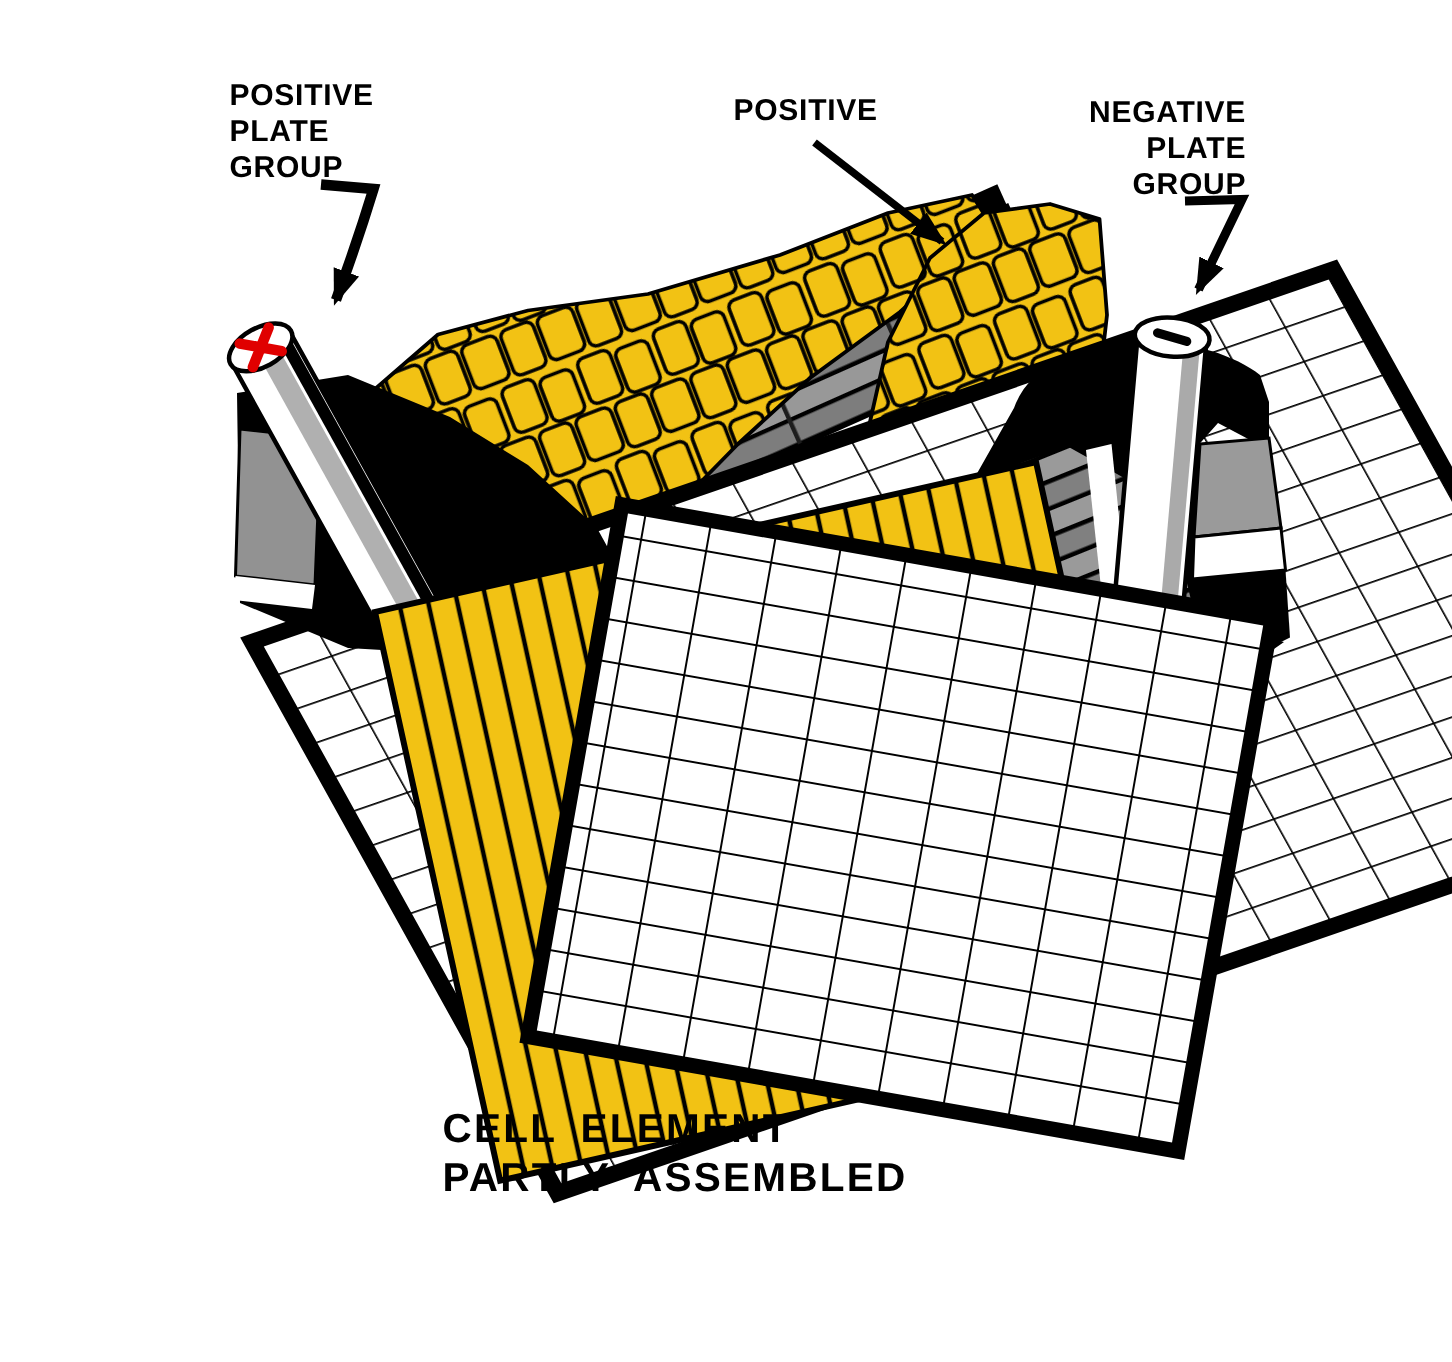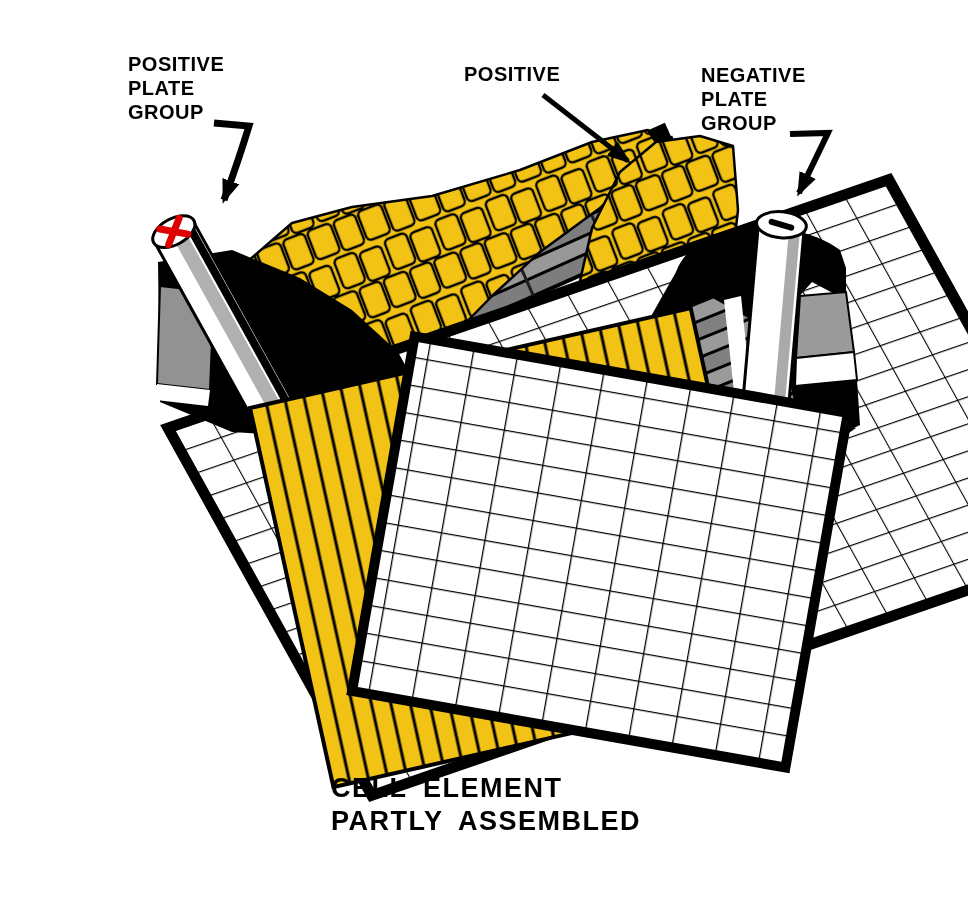--- a/index.html
+++ b/index.html
@@ -1,20 +1,20 @@
 <!DOCTYPE html>
 <html><head>
 <meta charset="utf-8">
 <style>
   html,body{margin:0;padding:0;background:#fff;}
   #stage{position:relative;width:968px;height:908px;background:#fff;overflow:hidden;
          font-family:"Liberation Sans", sans-serif;}
   #art{position:absolute;left:0;top:0;}
   .lbl{position:absolute;color:#000;font-weight:700;white-space:pre-line;
-       font-size:20px;line-height:24px;letter-spacing:.5px;}
+       font-size:20px;line-height:24px;letter-spacing:.5px;margin-left:25px;}
   .caption{position:absolute;color:#000;font-weight:700;white-space:pre-line;
        font-size:27px;line-height:33px;letter-spacing:1.5px;word-spacing:7px;}
 </style>
 </head>
 <body>
 
 <div id="stage">
 
 <svg id="art" width="968" height="908" viewBox="0 0 968 908">
   <defs>
@@ -123,20 +123,20 @@
   <path d="M543,95 L628,161" fill="none" stroke="#000" stroke-width="5" marker-end="url(#ah)"></path>
   <path d="M790,134 L828,133 L799,193" fill="none" stroke="#000" stroke-width="6" marker-end="url(#ah)"></path>
 </svg>
 
 <div class="lbl" style="left:128px;top:52px;">POSITIVE
 PLATE
 GROUP</div>
 
 <div class="lbl" style="left:464px;top:62px;">POSITIVE</div>
 
-<div class="lbl" style="left:701px;top:63px;">NEGATIVE
+<div class="lbl" style="left:701px;top:63px;text-align:right;">NEGATIVE
 PLATE
 GROUP</div>
 
-<div class="caption" style="left:295px;top:772px;margin-left:36px;">CELL ELEMENT
+<div class="caption" style="left:295px;top:736px;">CELL ELEMENT
 PARTLY ASSEMBLED</div>
 
 </div>
 
 </body></html>

